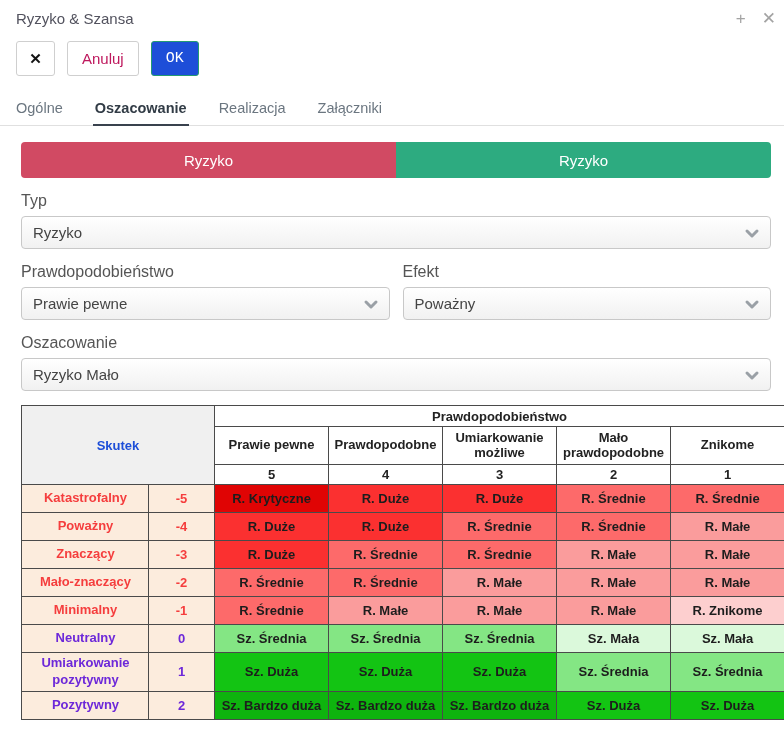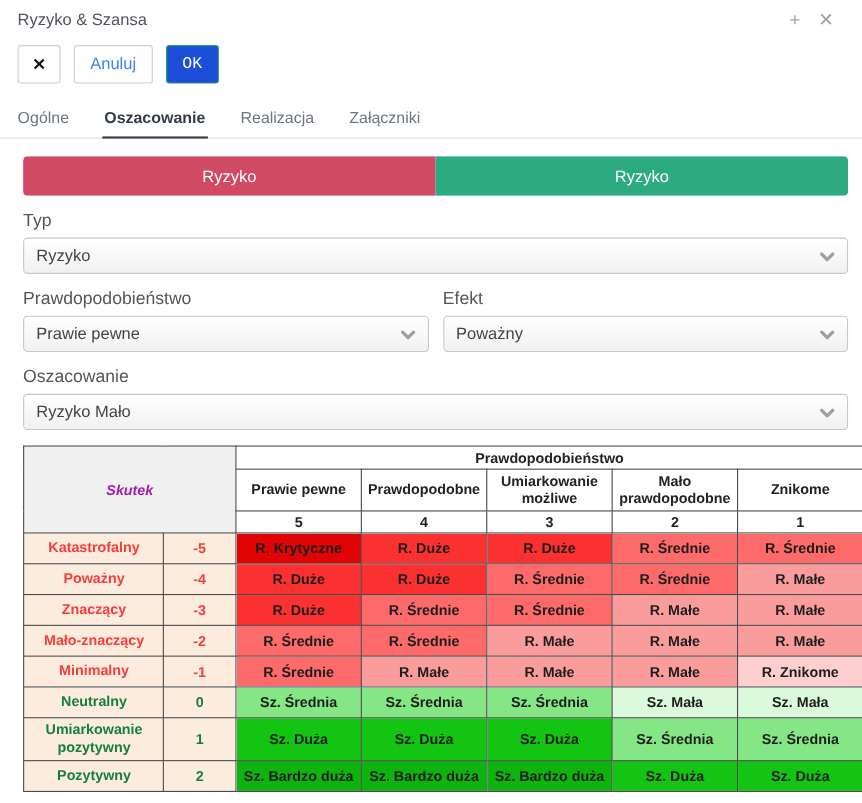--- a/index.html
+++ b/index.html
@@ -1,29 +1,29 @@
 <!DOCTYPE html>
 <html><head>
 <meta charset="utf-8">
 <style>
   * { box-sizing: border-box; margin: 0; padding: 0; }
   html,body { width:784px; height:730px; overflow:hidden; background:#fff;
     font-family:"Liberation Sans", sans-serif; }
 
   
   .titlebar { display:flex; justify-content:space-between; align-items:flex-start;
-    padding:10px 24px 0 16px; }
+    padding:10px 6px 0 16px; }
   .titlebar h1 { font-size:15px; font-weight:400; color:#52525e; }
   .win-icons { display:flex; gap:16px; padding-right:2px; }
   .win-icons span { color:#a3a3a3; font-size:17px; line-height:17px; cursor:pointer; }
 
   
   .toolbar { display:flex; gap:12px; padding:14px 16px 14px 16px; }
   .btn { height:35px; border-radius:3px; border:1px solid #cfcfcf; background:#fff;
-    font-size:15px; color:#3b82f6; padding:0 14px; display:flex; align-items:center;
+    font-size:15px; color:#be185d; padding:0 14px; display:flex; align-items:center;
     justify-content:center; cursor:pointer; font-family:inherit; }
   .btn.icon-btn { width:39px; font-weight:700; font-size:15px; color:#111; }
   .btn.primary { background:#1d4ed8; border-color:#249a72; color:#fff;font-family:Liberation Mono, monospace; }
 
   
   .tabs { display:flex; gap:28px; padding:6px 14px 0 14px; border-bottom:1px solid #e0e0e0; }
   .tab { font-size:14.5px; color:#6b7680; padding:4px 2px 8px 2px; cursor:pointer;
     border-bottom:2px solid transparent; margin-bottom:-1px; }
   .tab.active { color:#323c46; font-weight:600; border-bottom-color:#39424e; }
 
@@ -43,31 +43,31 @@
   .select.half { width:100%; }
   .select .val { flex:1; font-size:15px; color:#444; white-space:nowrap; }
   .chev { width:16px; height:16px; flex:0 0 16px; }
   .chev svg { display:block; }
 
   
   .matrix-wrap { margin-top:14px; }
   table.matrix { border-collapse:collapse; table-layout:fixed; width:763px; }
   table.matrix th, table.matrix td { border:1px solid #4a4a4a; font-size:13px;
     text-align:center; vertical-align:middle; overflow:hidden; }
-  th.corner { background:#f0f0f0; color:#a21caf; font-weight:600;font-style:italic; }
+  th.corner { background:#f0f0f0; color:#1d4ed8; font-weight:600; }
   th.group { background:#fff; color:#222; font-weight:600; height:21px; }
   th.colname { background:#fff; color:#222; font-weight:600; height:38px;
     line-height:1.15; padding:1px; }
   th.colval { background:#fff; color:#222; font-weight:700; height:20px; }
   td.rowlabel { background:#fcecdd; text-align:left; padding:2px 2px 2px 3px;
     font-weight:600; height:26px; line-height:1.3; }
   td.rowval { background:#fcecdd; font-weight:600; }
   td.cell { color:#1d1d1d; font-weight:600; height:28px; }
   tr.risk td.rowlabel, tr.risk td.rowval { color:#f53d3d; }
-  tr.chance td.rowlabel, tr.chance td.rowval { color:#15803d;margin-top:27px; }
+  tr.chance td.rowlabel, tr.chance td.rowval { color:#6d28d9;margin-top:27px; }
 </style>
 </head>
 <body>
 
 <div class="titlebar">
   <h1>Ryzyko &amp; Szansa</h1>
   <div class="win-icons">
     <span>+</span>
     <span>✕</span>
   </div>

